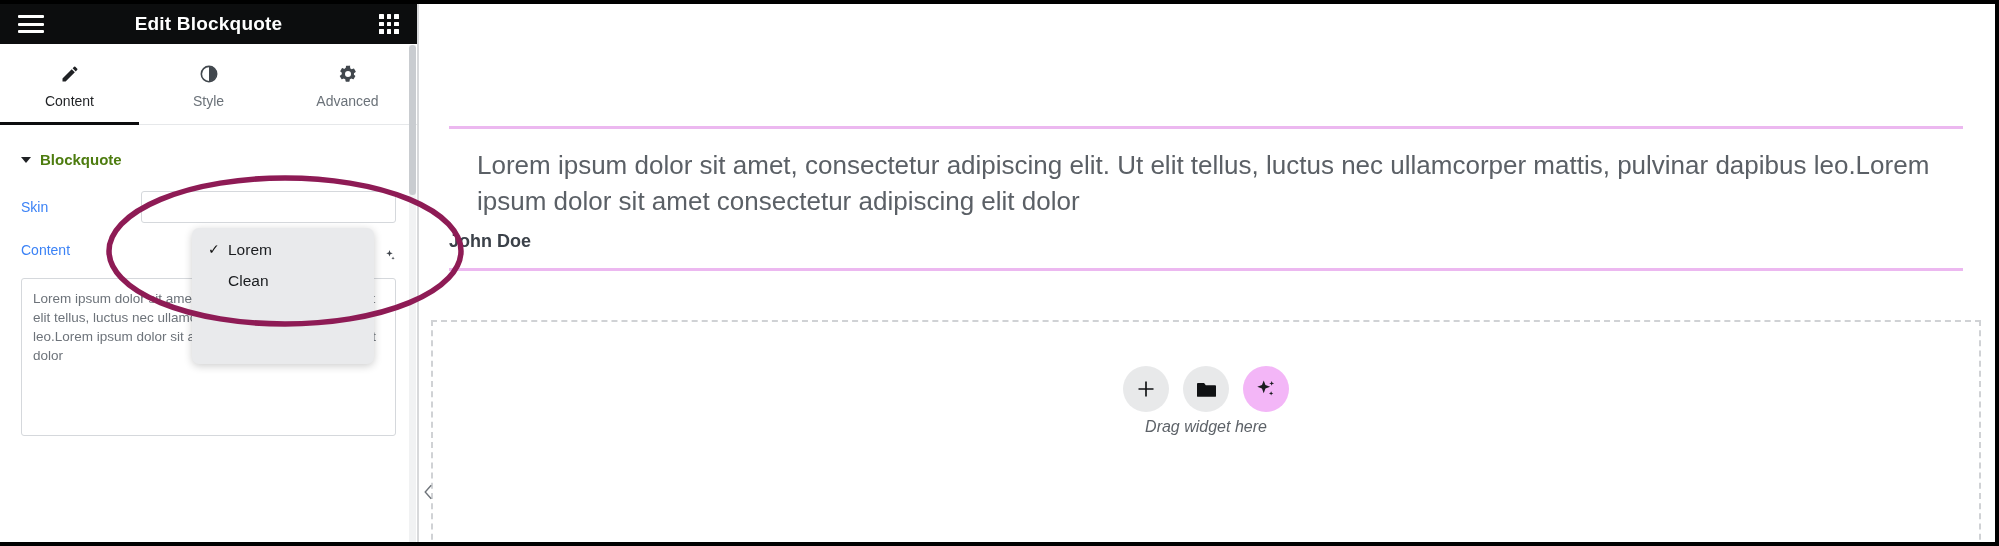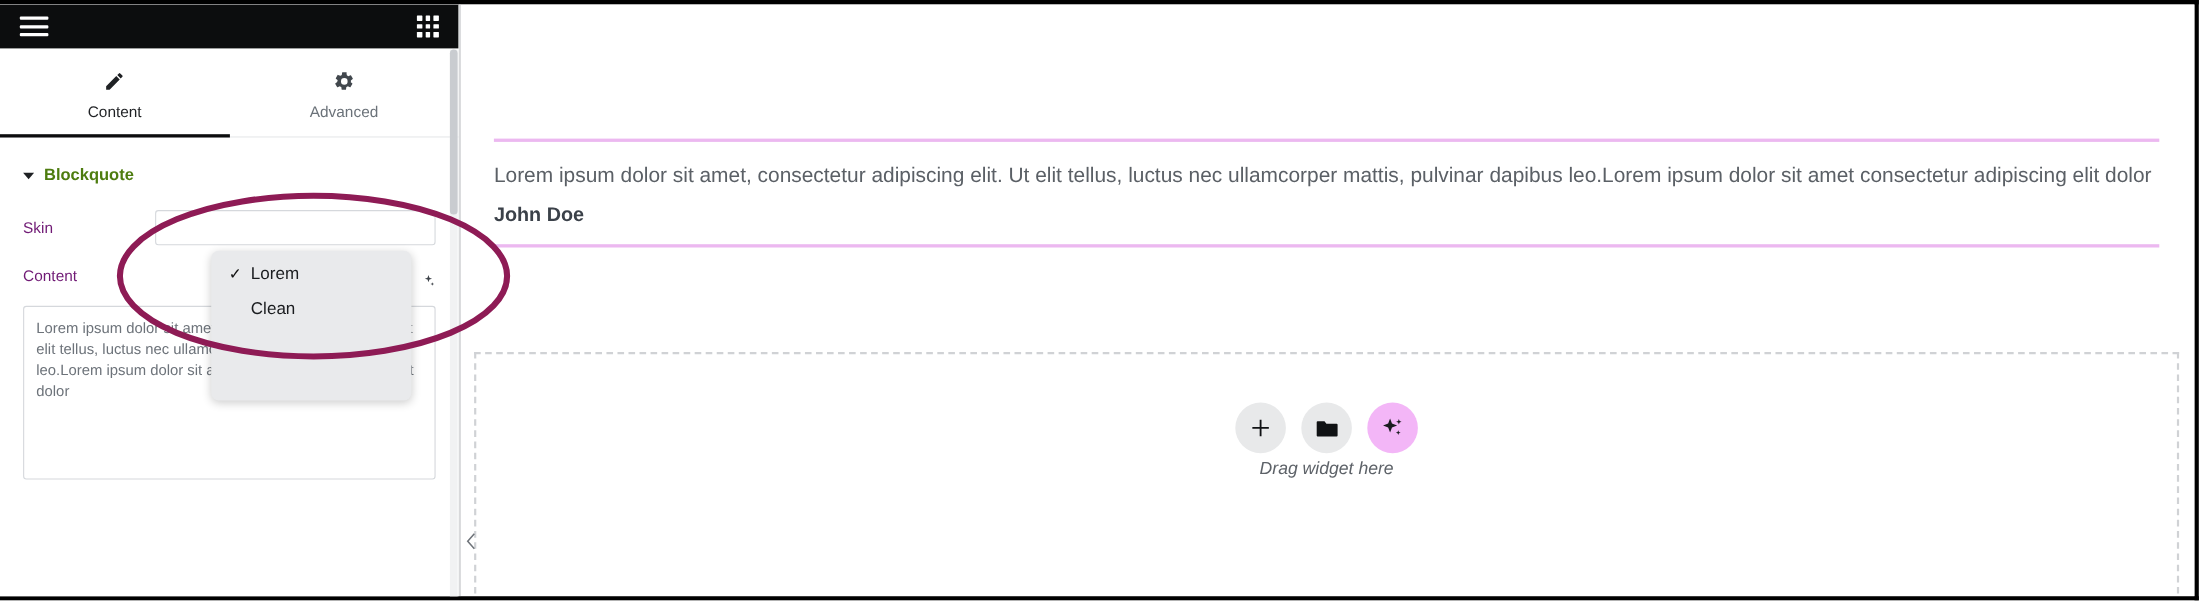--- a/index.html
+++ b/index.html
@@ -101,21 +101,21 @@
     border-right: 5px solid transparent;
     border-top: 6px solid #1f2124;
   }
 
   .field-row {
     display: flex; align-items: center;
     padding: 0 21px;
     height: 34px;
     margin-top: 22px;
   }
-  .field-label { font-size: 14px; color: #701a75; width: 120px; }
+  .field-label { font-size: 14px; color: #3b82f6; width: 120px; }
   .select-box {
     flex: 1; height: 30px;
     border: 1px solid #d5d8dc; border-radius: 3px;
     background: #fff;
   }
 
   .content-field { margin-top: 18px; padding: 0 21px; }
   .content-field .field-label { margin-bottom: 10px; display:block; width:auto;}
   .content-row { display:flex; align-items:center; justify-content: space-between;}
   .tiny-icons { display:flex; gap: 6px; color:#3f444b; font-size: 12px;}
@@ -190,24 +190,25 @@
     position: absolute;
     left: 32px; right: 32px;
     top: 122px;
   }
   .quote-box {
     border-top: 3px solid #ecb8f0;
     border-bottom: 3px solid #ecb8f0;
     padding: 14px 0 12px 0;
   }
   .quote-text {
-    font-size: 19px;
-    line-height: 26px;
+    font-size: 26px;
+    line-height: 36px;
     color: #5b6066;
     padding: 4px 0 6px 0;
+    margin-left: 28px;
   }
   .quote-foot {
     display: flex; align-items: center; justify-content: space-between;
     padding-top: 6px; padding-bottom: 4px;
   }
   .quote-author { font-size: 18px; font-weight: bold; color: #3b4149; }
   .tweet-btn {
     display: inline-flex; align-items: center; gap: 10px;
     background: #1da1f2; color: #fff;
     border-radius: 40px;
@@ -266,39 +267,47 @@
 <div id="screen">
 
   <div id="panel">
 
     <div class="panel-header">
       <div class="hamburger">
         <i></i>
           <i></i>
           <i></i>
       </div>
+      <div class="panel-title">Edit Blockquote</div>
       <div class="grid-icon">
         <span></span>
           <span></span>
           <span></span>
         <span></span>
           <span></span>
           <span></span>
         <span></span>
           <span></span>
           <span></span>
       </div>
     </div>
 
     <div class="tabs">
       <div class="tab active">
         <svg class="tab-ico" viewBox="0 0 24 24" fill="#1f2124">
           <path d="M3 17.25V21h3.75L17.81 9.94l-3.75-3.75L3 17.25zM20.71 7.04a1 1 0 0 0 0-1.41l-2.34-2.34a1 1 0 0 0-1.41 0l-1.83 1.83 3.75 3.75 1.83-1.83z"></path>
         </svg>
         <span class="tab-label">Content</span>
+      </div>
+      <div class="tab">
+        <svg class="tab-ico" viewBox="0 0 24 24">
+          <circle cx="12" cy="12" r="9.2" fill="none" stroke="#41474d" stroke-width="1.9"></circle>
+          <path d="M12 3.2a8.8 8.8 0 0 1 0 17.6z" fill="#41474d"></path>
+        </svg>
+        <span class="tab-label">Style</span>
       </div>
       <div class="tab">
         <svg class="tab-ico" viewBox="0 0 24 24" fill="#41474d">
           <path d="M19.14 12.94a7.6 7.6 0 0 0 .06-.94 7.6 7.6 0 0 0-.06-.94l2.03-1.58a.49.49 0 0 0 .12-.61l-1.92-3.32a.49.49 0 0 0-.59-.22l-2.39.96a7.3 7.3 0 0 0-1.62-.94l-.36-2.54A.47.47 0 0 0 13.93 2h-3.84a.47.47 0 0 0-.47.4l-.36 2.54c-.59.24-1.13.56-1.62.94l-2.39-.96a.48.48 0 0 0-.59.22L2.74 8.46a.48.48 0 0 0 .12.61l2.03 1.58c-.04.31-.6.63-.6.94s.2.63.06.94l-2.03 1.58a.49.49 0 0 0-.12.61l1.92 3.32c.12.22.38.3.59.22l2.39-.96c.5.38 1.03.7 1.62.94l.36 2.54c.4.23.24.4.47.4h3.84c.23 0 .43-.17.47-.4l.36-2.54c.59-.24 1.13-.56 1.62-.94l2.39.96c.22.08.47 0 .59-.22l1.92-3.32a.49.49 0 0 0-.12-.61l-2.03-1.58zM12 15.6A3.6 3.6 0 1 1 12 8.4a3.6 3.6 0 0 1 0 7.2z"></path>
         </svg>
         <span class="tab-label">Advanced</span>
       </div>
     </div>
 
     <div class="panel-body">

